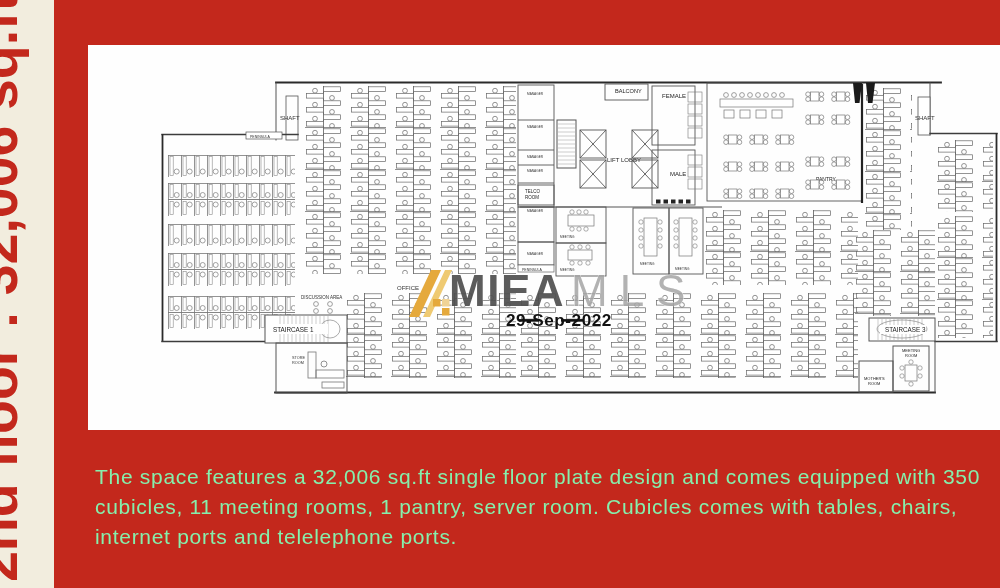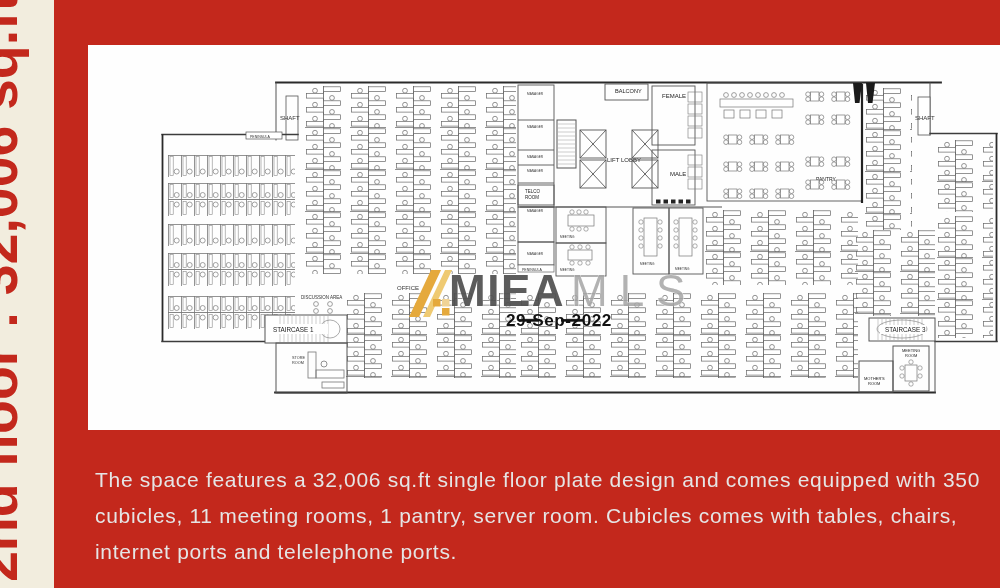--- a/index.html
+++ b/index.html
@@ -1,19 +1,19 @@
 <!DOCTYPE html>
 <html><head>
 <meta charset="utf-8">
 <style>
   html,body{margin:0;padding:0;}
   body{width:1000px;height:588px;background:#c3281c;overflow:hidden;position:relative;font-family:"Liberation Sans",sans-serif;}
   .strip{position:absolute;left:0;top:0;width:54px;height:588px;background:#f2edde;}
   .panel{position:absolute;left:88px;top:45px;width:912px;height:385px;background:#fefefe;padding-left:40px;}
-  .caption{position:absolute;left:95px;top:462px;width:900px;font-size:21px;letter-spacing:0.7px;line-height:36px;color:#e5e5e5;}
+  .caption{position:absolute;left:95px;top:462px;width:900px;font-size:21px;letter-spacing:0.7px;line-height:30px;color:#86efac;}
 </style>
 </head>
 <body>
 
 <div class="strip">
 
 <svg width="54" height="588" style="display:block">
 <text transform="translate(17,582) rotate(-90)" font-size="55.5" font-weight="bold" fill="#c3281c" font-family="Liberation Sans, sans-serif">2nd floor : 32,006 sq.ft</text>
 </svg>
 </div>

